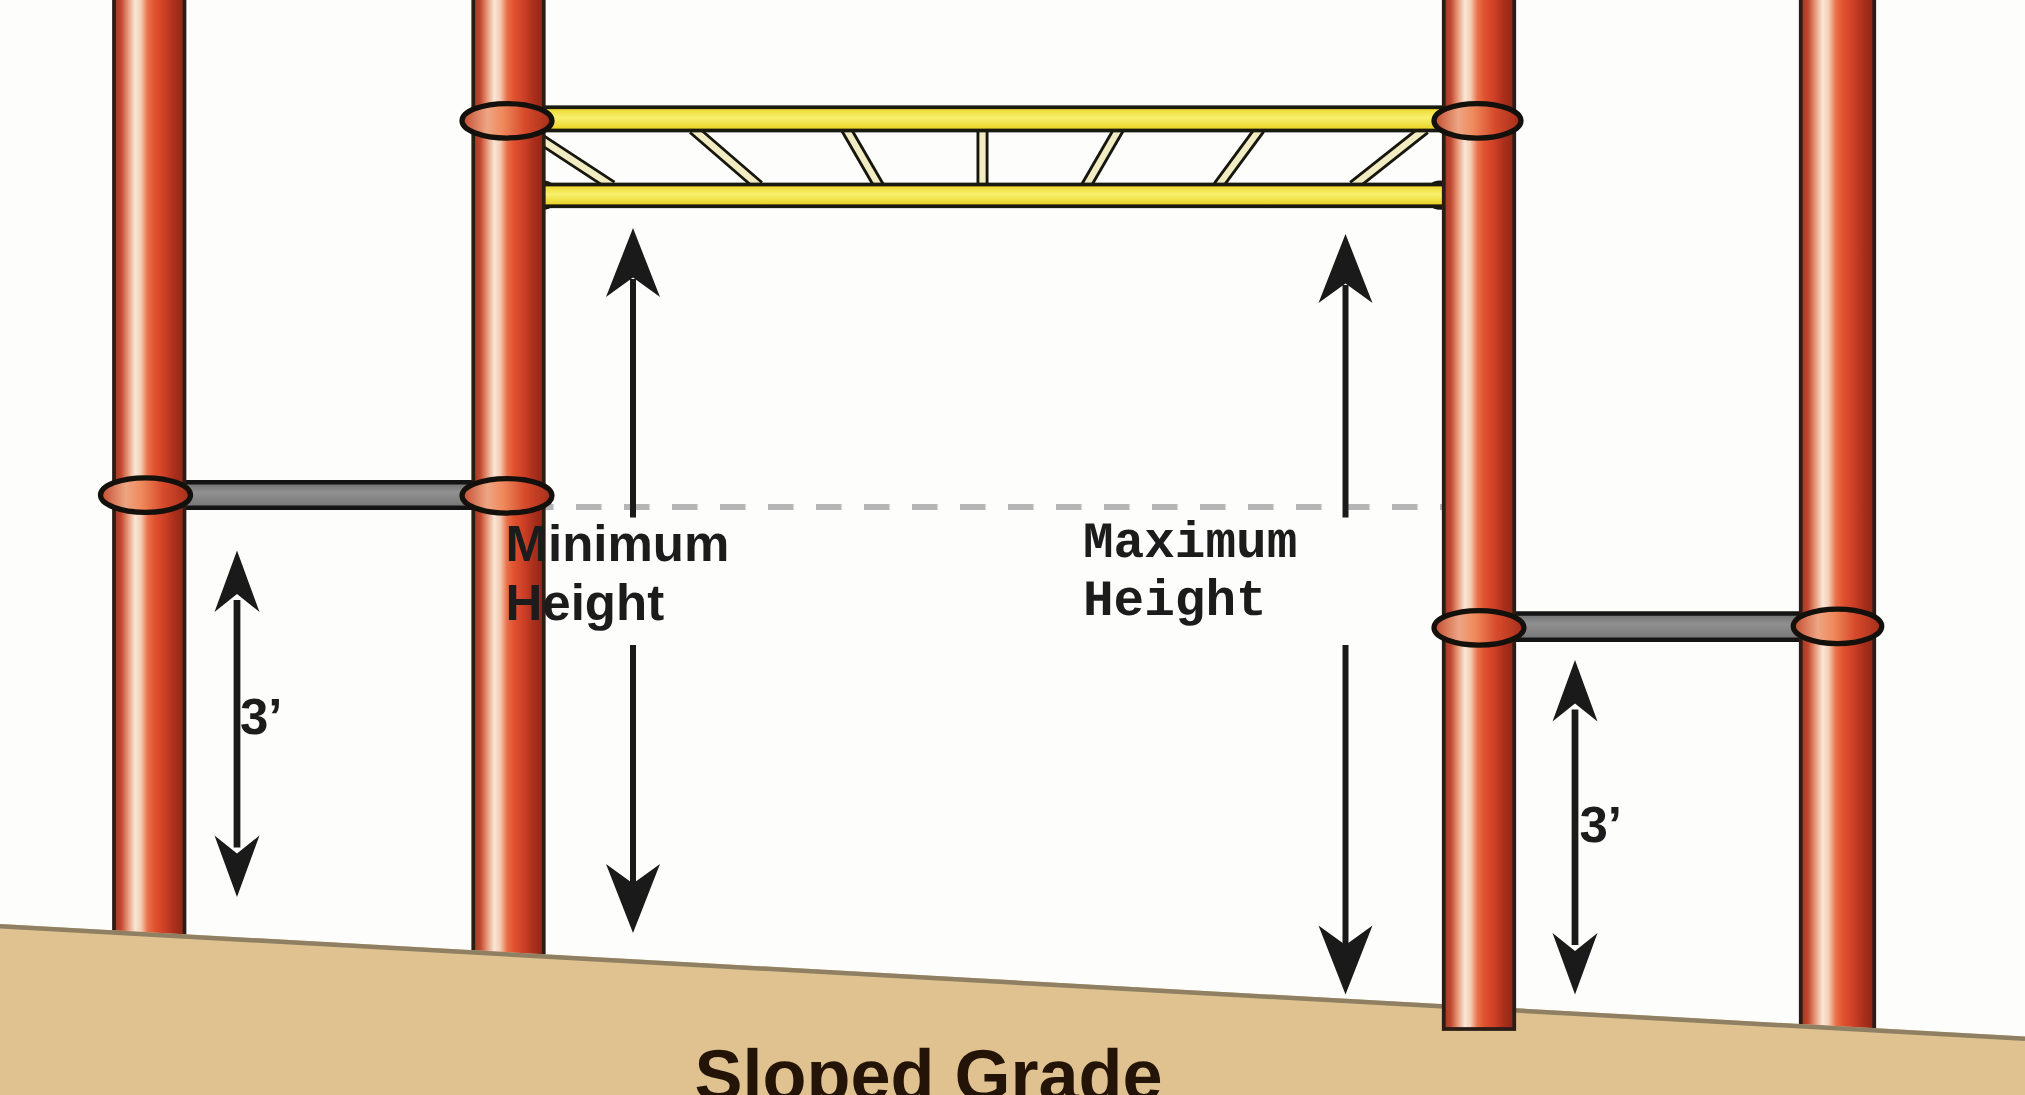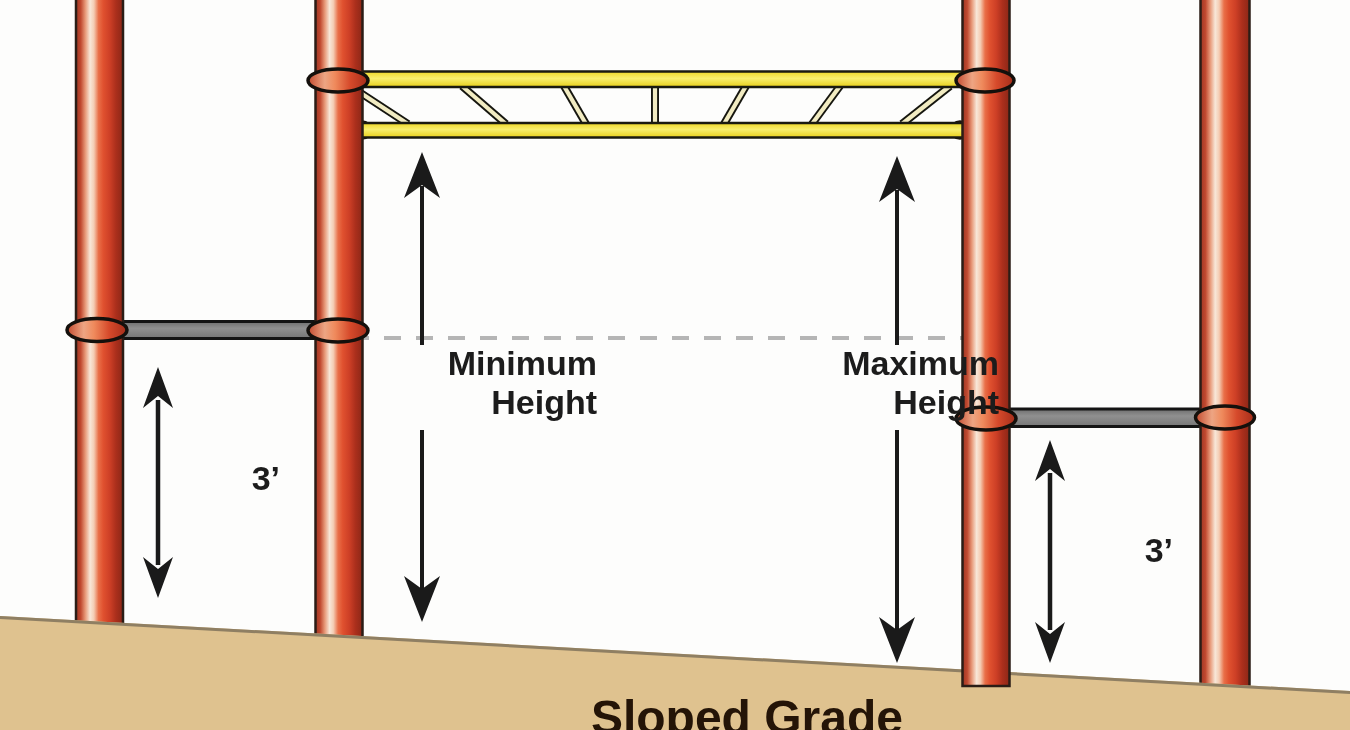--- a/index.html
+++ b/index.html
@@ -8,24 +8,23 @@
     width:1350px;height:730px;
     overflow:hidden;
     background:#fdfdfc;
     font-family:"Liberation Sans", sans-serif;
   }
   #stage svg{position:absolute;left:0;top:0;}
   .lbl{
     position:absolute;
     color:#1c1c1c;
     font-weight:600;
-    text-align:right;
+    text-align:left;
     white-space:pre-line;
     user-select:none;
-    padding-left:40px;
   }
   .lbl-dim{
     font-size:34px;
     line-height:39px;
   }
   .lbl-feet{
     font-size:34px;
     line-height:36px;
   }
   .lbl-ground{
@@ -155,21 +154,21 @@
       <line x1="1050" y1="473" x2="1050" y2="630" stroke="#1a1a1a" stroke-width="4.5"></line>
       <polygon points="1050,440 1035,481 1050,469 1065,481"></polygon>
       <polygon points="1050,663 1035,622 1050,634 1065,622"></polygon>
     </g>
   </g>
 </svg>
 
 <div class="lbl lbl-dim" style="left:337px;top:344px;width:220px;">Minimum
 Height</div>
 
-<div class="lbl lbl-dim" style="left:739px;top:344px;width:220px;">Maximum
+<div class="lbl lbl-dim" style="left:722px;top:344px;width:220px;font-family:Liberation Mono, monospace;">Maximum
 Height</div>
 
 <div class="lbl lbl-feet" style="left:160px;top:460px;width:80px;">3’</div>
 
 <div class="lbl lbl-feet" style="left:1053px;top:532px;width:80px;">3’</div>
 
 <div class="lbl lbl-ground" style="left:463px;top:692px;width:400px;">Sloped Grade</div>
 
 </div>
 

